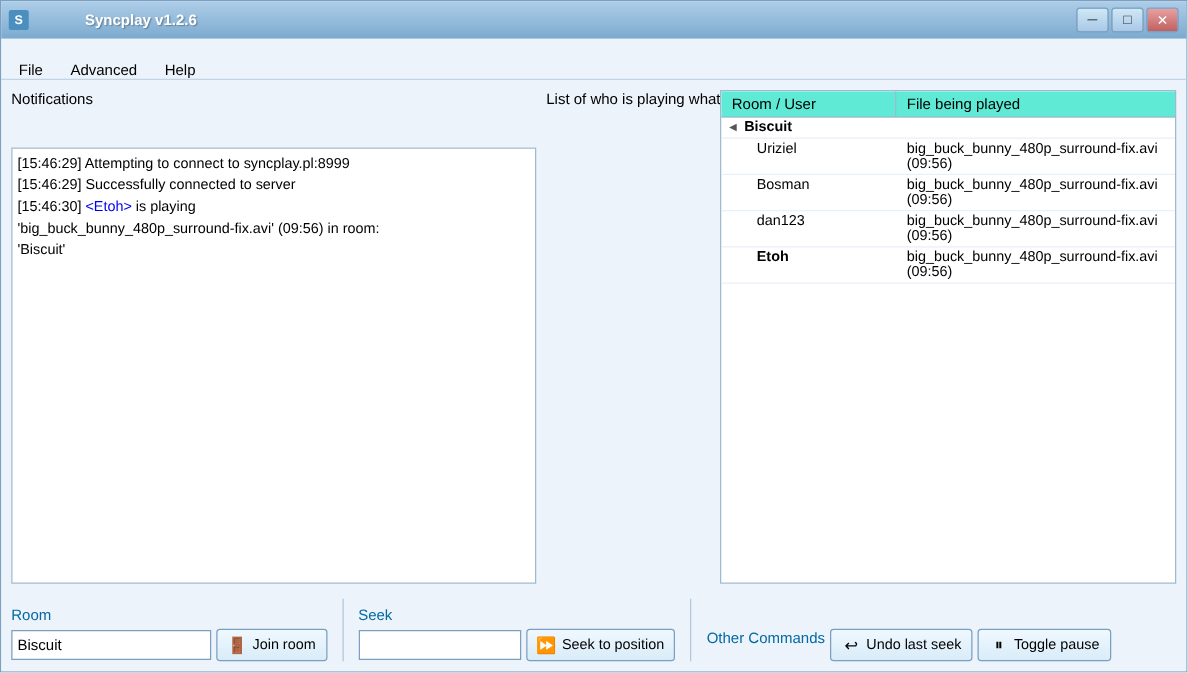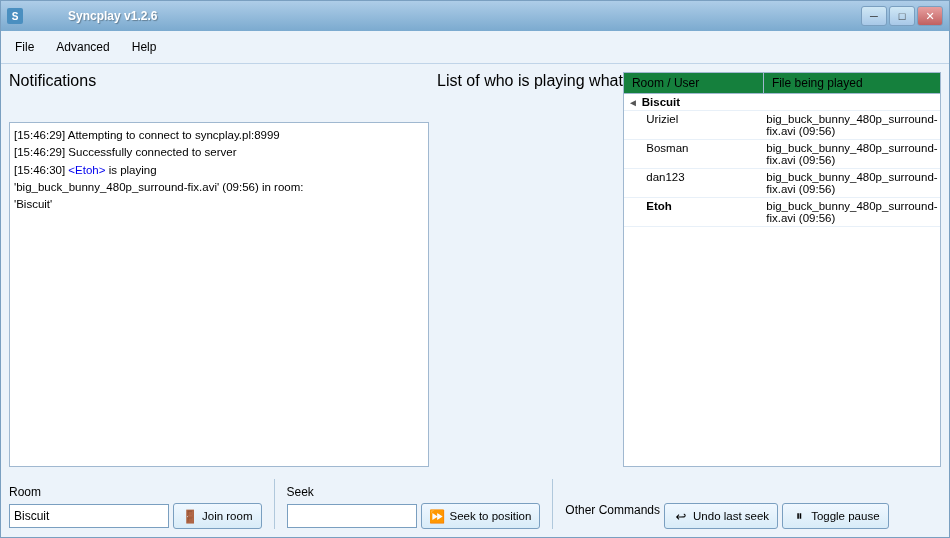--- a/index.html
+++ b/index.html
@@ -62,21 +62,21 @@
       font-size: 11px;
       color: #333;
     }
     .win-btn.close { background: linear-gradient(to bottom, #e8a0a0, #c06060); color: white; }
 
     
     .menu-bar {
       background: #ecf3fa;
       height: 22px;
       display: flex;
-      align-items: center;
+      align-items: flex-start;
       padding: 16px 4px;
       border-bottom: 1px solid #c0d4e8;
       flex-shrink: 0;
       gap: 2px;
     }
     .menu-item {
       padding: 2px 10px;
       cursor: pointer;
       border-radius: 2px;
       font-size: 12px;
@@ -99,21 +99,21 @@
       gap: 8px;
     }
 
     
     .notifications-panel {
       flex: 0 0 420px;
       display: flex;
       flex-direction: column;
     }
     .panel-title {
-      font-size: 16px;
+      font-size: 12px;
       margin-bottom: 4px;
       color: #000;
     }
     .notifications-box {
       flex: 1;
       background: white;
       border: 1px solid #a0b8d0;
       padding: 4px;
       overflow-y: auto;
       font-size: 11.5px;
@@ -130,21 +130,21 @@
       flex-direction: row;
     }
     .roomlist-box {
       flex: 1;
       background: white;
       border: 1px solid #a0b8d0;
       overflow-y: auto;
     }
     .table-header {
       display: flex;
-      background: #15803d;
+      background: #5eead4;
       border-bottom: 1px solid #a0b8d0;
       font-size: 12px;
       font-weight: normal;
     }
     .th {
       padding: 3px 8px;
       border-right: 1px solid #a0b8d0;
       flex: 0 0 140px;
     }
     .th:last-child { flex: 1; border-right: none; }
@@ -173,21 +173,21 @@
       padding-top: 4px;
     }
 
     .bottom-group {
       display: flex;
       flex-direction: column;
       gap: 4px;
     }
     .bottom-label {
       font-size: 12px;
-      color: #000000;
+      color: #0369a1;
     }
     .bottom-controls {
       display: flex;
       align-items: center;
       gap: 4px;
     }
 
     input[type="text"] {
       height: 24px;
       border: 1px solid #7a9fc0;

